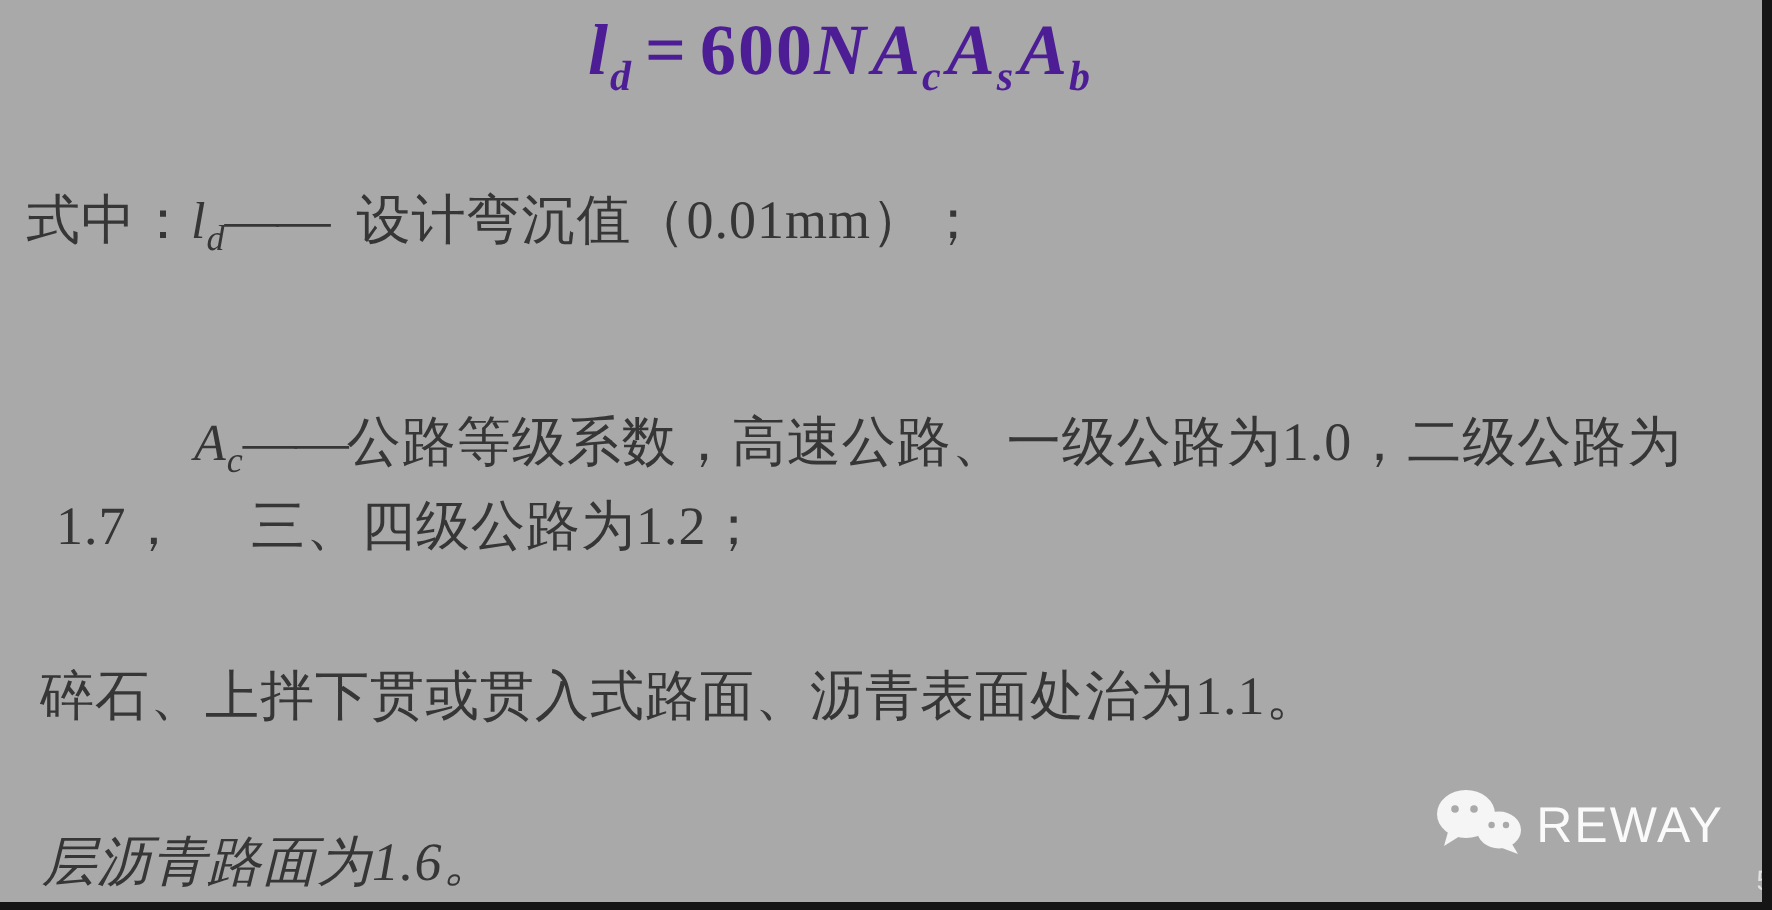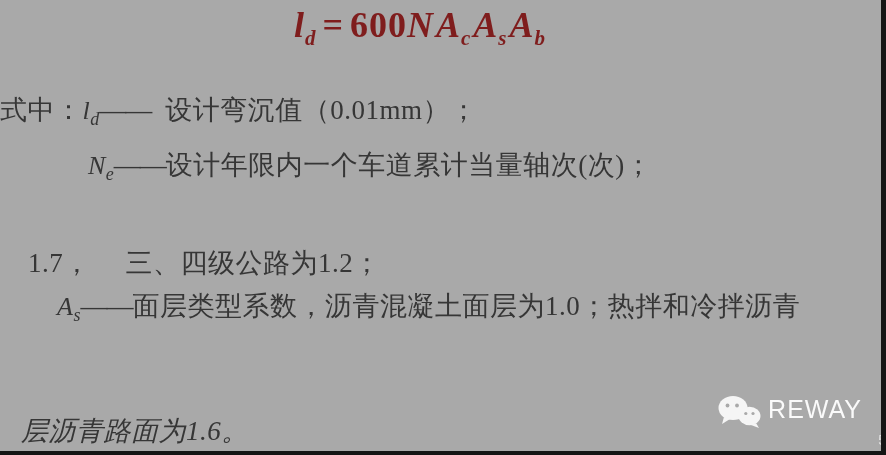--- a/index.html
+++ b/index.html
@@ -17,21 +17,21 @@
   }
   .border-bottom {
     position:absolute; left:0; bottom:0; width:100%; height:4px;
     background:#151515; z-index:10;
   }
   
   .formula {
     position:absolute; top:4px; left:0; width:840px;
     text-align:center;
     font-weight:bold; font-style:italic;
-    font-size:36px; color:#7f1d1d;
+    font-size:36px; color:#4c1d95;
     letter-spacing:1px;
   }
   .formula sub { font-size:21px; font-weight:bold; }
   .formula .op { font-style:normal; padding:0 6px; }
   .formula .num { font-style:normal; }
   .nstack {
     display:inline-block; position:relative;
     width:54px; height:44px; vertical-align:-6px;
   }
   .nsup { position:absolute; top:-8px; left:1px; font-size:22px; font-style:italic; }
@@ -39,32 +39,32 @@
   .factor { margin-left:2px; }
   
   .defline {
     position:absolute; white-space:nowrap;
     font-size:27px; letter-spacing:0.5px; color:#363636;
   }
   .defline .var { font-style:italic; font-size:26px; }
   .defline sub { font-size:18px; letter-spacing:0; }
   .defline .dash { letter-spacing:-1px; }
   .gap-after-dash { display:inline-block; width:14px; }
-  .l1 { top:92px;  left:0;  }
+  .l1 { top:92px;  left:13px;  }
   .l2 { top:147px; left:88px; }
   .l3 { top:203px; left:97px; }
   .l4 { top:245px; left:28px; }
   .l5 { top:288px; left:57px; }
   .l6 { top:330px; left:20px; }
   .l7 { top:372px; left:57px; }
   .l8 { top:413px; left:21px;font-style:italic; }
   
   .watermark {
     position:absolute; right:24px; bottom:22px;
-    display:flex; gap:7px;
+    display:flex; align-items:center; gap:7px;
     z-index:5;
   }
   .watermark .wm-label {
     font-family:"Liberation Sans","DejaVu Sans",sans-serif;
     font-size:25px; color:#fafafa; letter-spacing:1px;
   }
   .page-num {
     position:absolute; right:0px; bottom:7px;
     font-family:"Liberation Sans","DejaVu Sans",sans-serif;
     font-size:14px; color:#e2e2e2; z-index:4;
@@ -76,33 +76,33 @@
 <div class="page">
 
   <div class="formula">
     <span><span>l</span><sub>d</sub></span><span class="op">=</span><span class="num">600</span><span><span>N</span></span><span class="factor"><span>A</span><sub>c</sub></span><span class="factor"><span>A</span><sub>s</sub></span><span class="factor"><span>A</span><sub>b</sub></span>
   </div>
 
   <div class="defline l1">
     <span>式中：</span><span class="var"><span>l</span><sub>d</sub></span><span class="dash">——</span><span class="gap-after-dash"></span><span>设计弯沉值（0.01mm）；</span>
   </div>
 
-  <div class="defline l2">
-    <span class="var"><span>N</span><sub>e</sub></span><span class="dash">——</span><span>设计年限内一个车道累计当量轴次(次)；</span>
+
+  <div class="defline l3">
+    <span class="var"><span>A</span><sub>c</sub></span><span class="dash">——</span><span>公路等级系数，高速公路、一级公路为1.0，二级公路为</span>
   </div>
-
 
   <div class="defline l4">
     <span>1.7，　 三、四级公路为1.2；</span>
   </div>
 
-  <div class="defline l5">
-    <span class="var"><span>A</span><sub>s</sub></span><span class="dash">——</span><span>面层类型系数，沥青混凝土面层为1.0；热拌和冷拌沥青</span>
+
+  <div class="defline l6">
+    <span>碎石、上拌下贯或贯入式路面、沥青表面处治为1.1。</span>
   </div>
-
 
 
   <div class="defline l8">
     <span>层沥青路面为1.6。</span>
   </div>
 
   <div class="watermark">
     <span>
       <svg width="44" height="34" viewBox="0 0 44 34">
         <ellipse cx="16" cy="13" rx="14.5" ry="12" fill="#f5f5f5"></ellipse>

